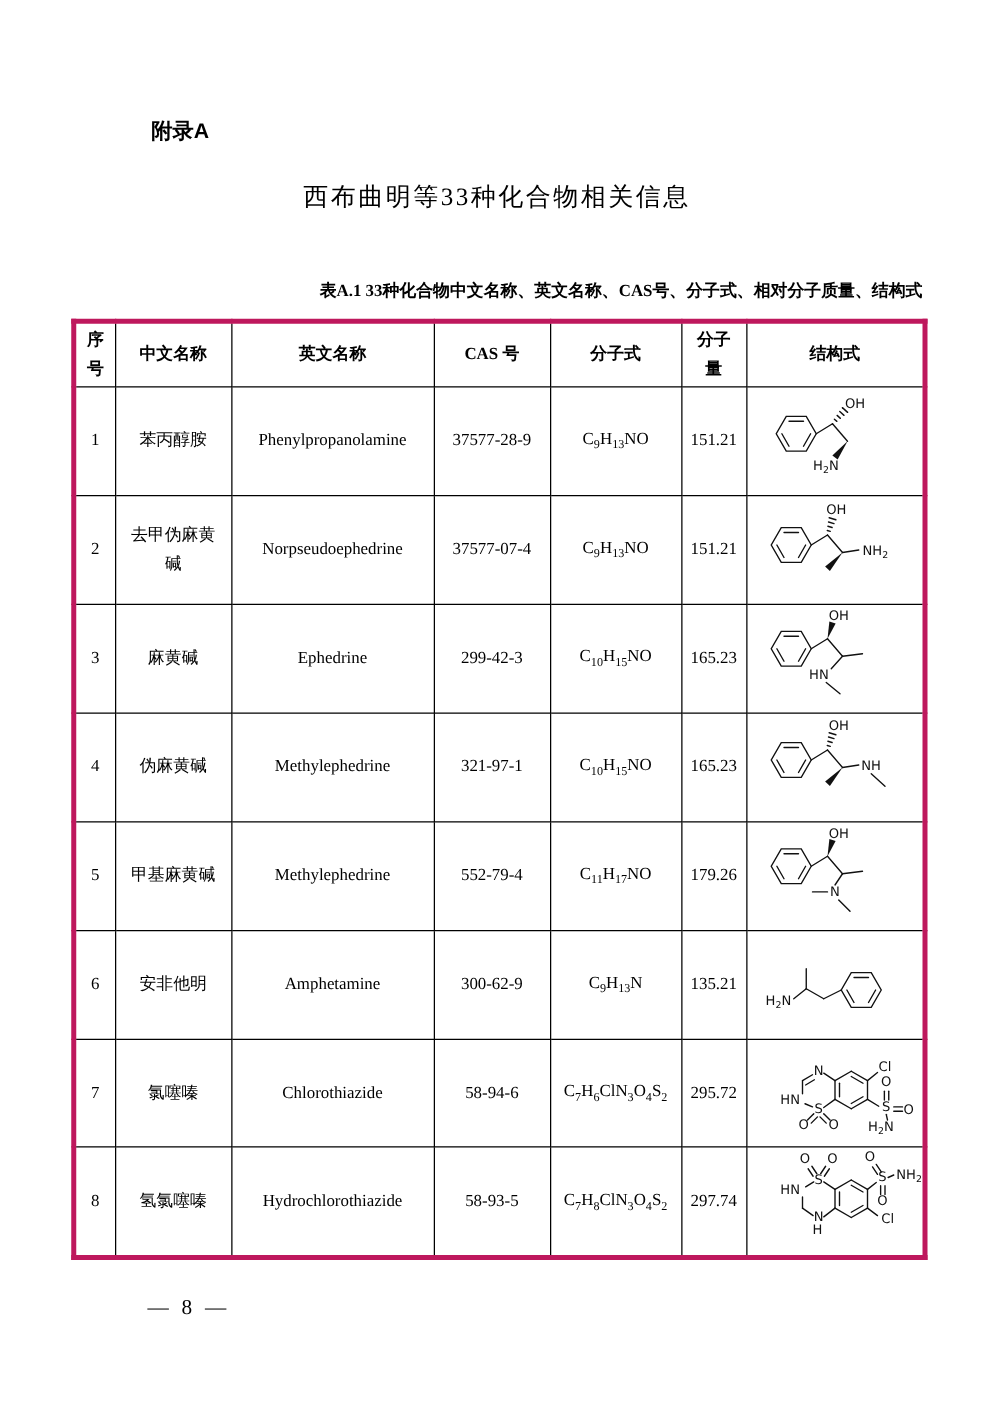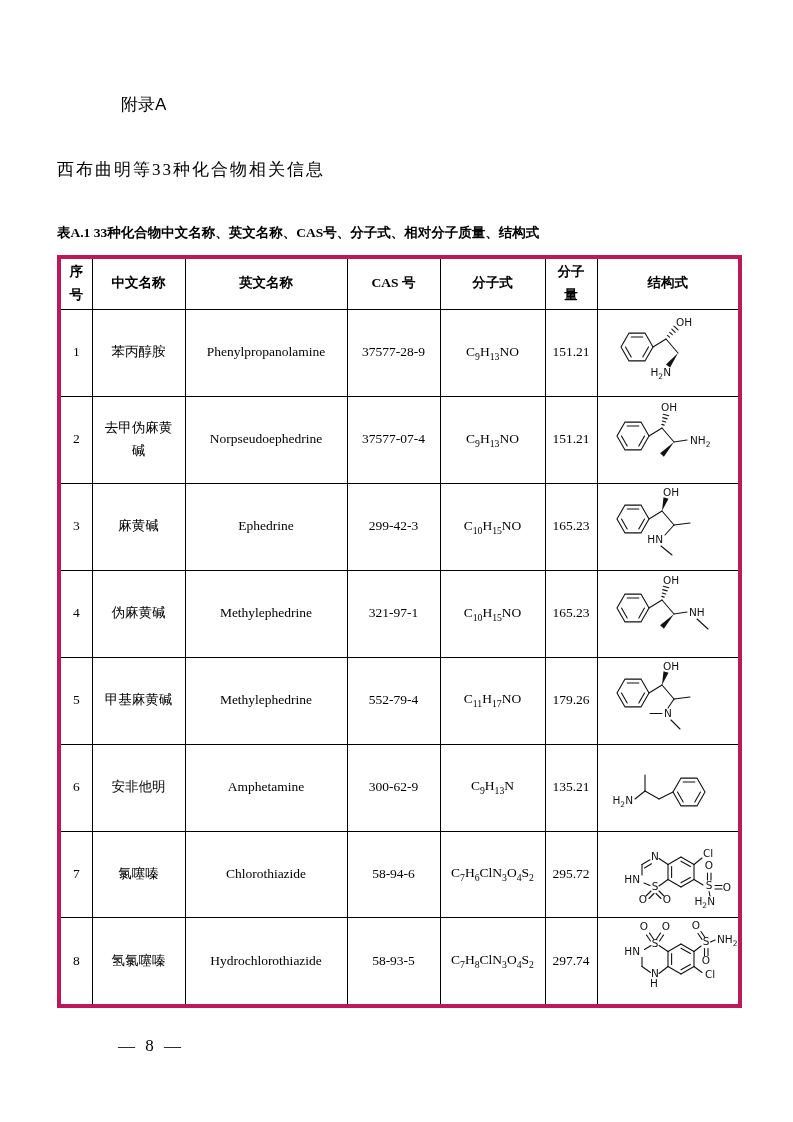--- a/index.html
+++ b/index.html
@@ -4,29 +4,29 @@
 <style>
   html,body{margin:0;padding:0;}
   body{
     width:793px;height:1122px;background:#ffffff;position:relative;
     font-family:"Liberation Serif","DejaVu Serif",serif;color:#000;
     overflow:hidden;
   }
   .appendix{
     position:absolute;left:93px;top:93px;
     font-family:"Liberation Sans","DejaVu Sans",sans-serif;
-    font-weight:normal;font-size:17px;padding-left:28px;
+    font-weight:bold;font-size:17px;padding-left:28px;
   }
   .doc-title{
-    position:absolute;left:57px;top:158px;width:681px;
-    font-size:17px;letter-spacing:2px;
+    position:absolute;left:57px;top:144px;width:681px;
+    text-align:center;font-size:20px;letter-spacing:2px;
   }
   .table-caption{
     position:absolute;left:57px;top:224px;width:681px;
-    text-align:left;font-size:13.5px;font-weight:bold;
+    text-align:right;font-size:13.5px;font-weight:bold;
   }
   table.main{
     position:absolute;left:57px;top:255px;width:681px;
     border-collapse:collapse;table-layout:fixed;
     border:4px solid #be185d;
   }
   th,td{
     border:1px solid #000;text-align:center;vertical-align:middle;
     font-size:13.5px;padding:2px 6px;line-height:1.7;overflow:hidden;
   }

